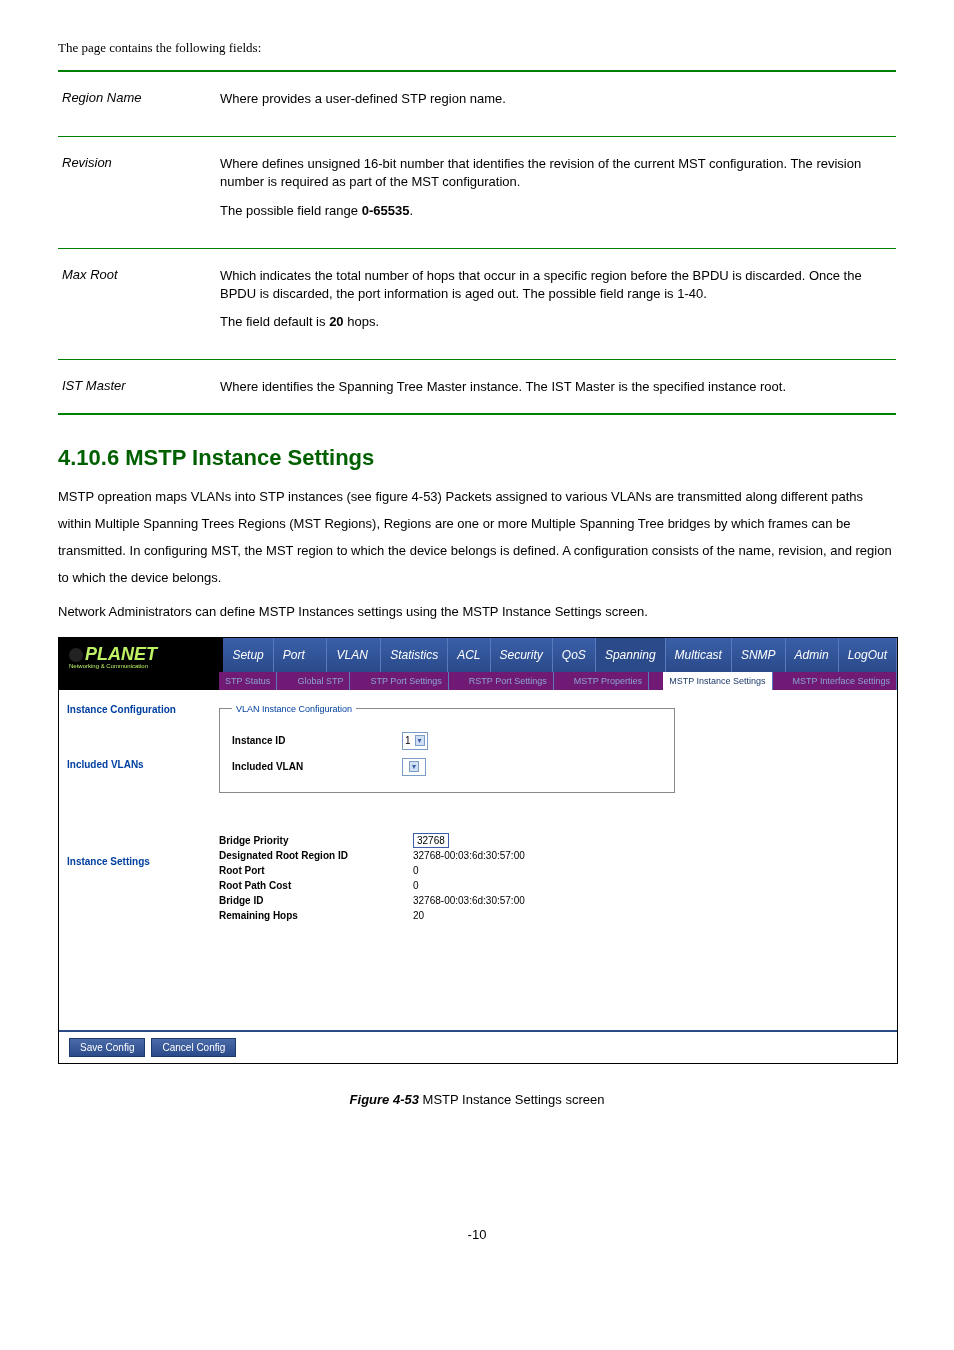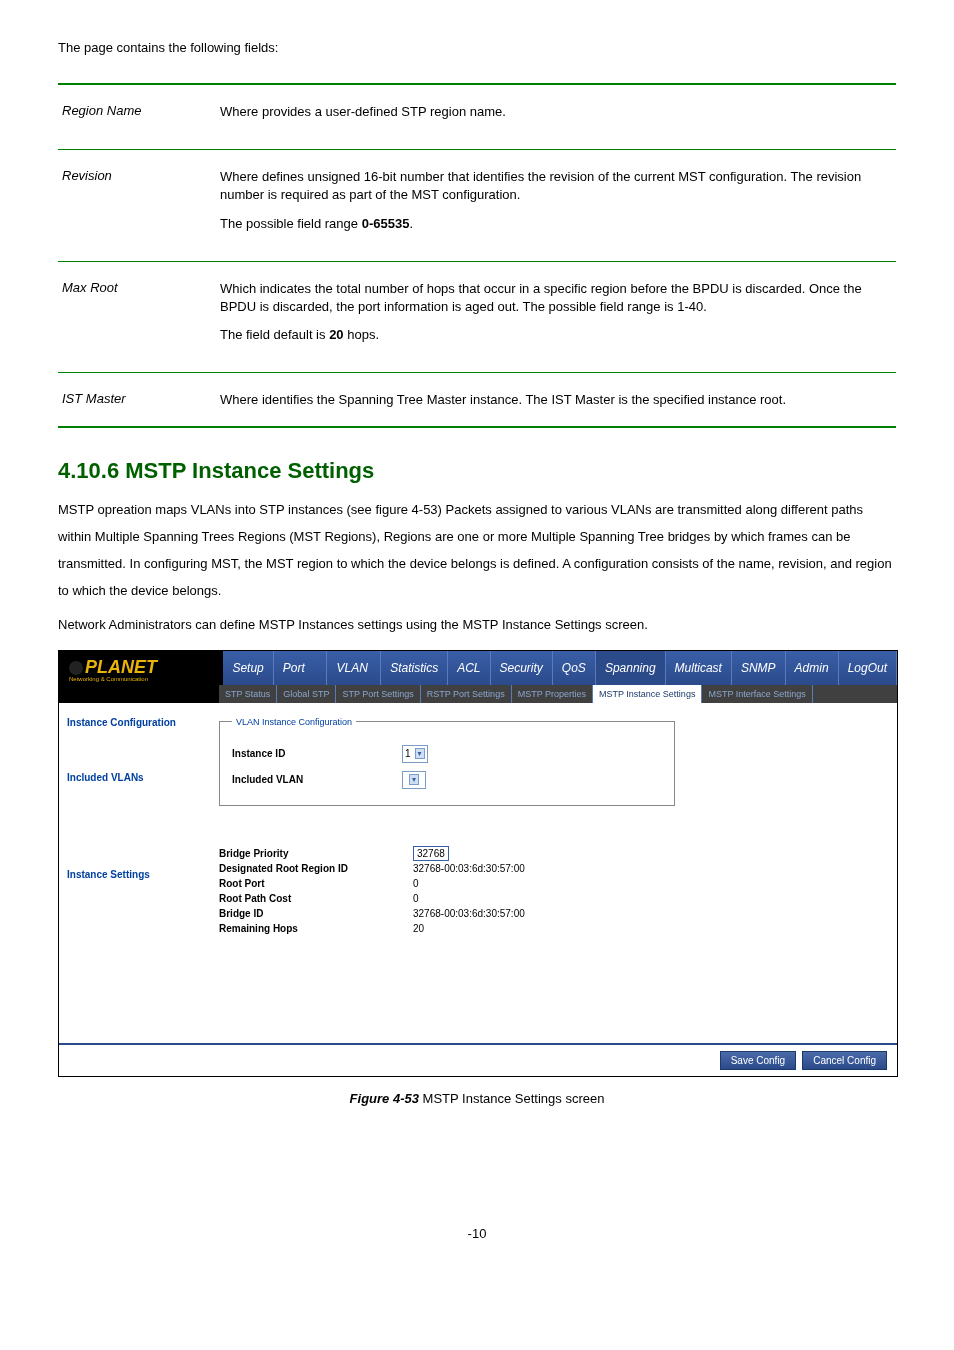--- a/index.html
+++ b/index.html
@@ -7,21 +7,22 @@
     padding: 0;
     font-family: Arial, sans-serif;
     font-size: 13px;
     color: #000;
     width: 954px;
   }
   .page {
     padding: 40px 58px 20px 58px;
   }
   .intro {
-    margin-bottom: 28px;
+    margin-bottom: 14px;
+    font-family: Liberation Serif, serif;
   }
   .hr-thick {
     border: none;
     border-top: 2px solid #008000;
     margin: 0 0 12px 0;
   }
   .hr-thin {
     border: none;
     border-top: 1px solid #008000;
     margin: 12px 0;
@@ -58,21 +59,21 @@
     width: 838px;
     border: 1px solid #000;
     background: #fff;
   }
   .ss-top {
     display: flex;
   }
   .ss-logo {
     width: 160px;
     background: #000;
-    color: #eab308;
+    color: #bef264;
     font-weight: bold;
     font-style: italic;
     font-size: 18px;
     padding: 6px 0 0 10px;
     height: 28px;
     position: relative;
   }
   .ss-logo .sub {
     display: block;
     font-size: 6px;
@@ -111,26 +112,27 @@
   .ss-tabs2row {
     display: flex;
   }
   .ss-tabs2-left {
     width: 160px;
     background: #000;
     height: 18px;
   }
   .ss-tabs2 {
     flex: 1;
-    background: #404040;
+    background: #701a75;
     color: #8aa5cf;
     font-size: 9px;
     height: 18px;
     display: flex;
     align-items: center;
+    justify-content: space-between;
   }
   .ss-tabs2 span {
     padding: 0 6px;
     border-right: 1px solid #5a7abb;
     line-height: 18px;
     height: 18px;
   }
   .ss-tabs2 span.active {
     background: #fff;
     color: #1b3a6b;
@@ -210,34 +212,33 @@
     font-size: 10px;
     line-height: 15px;
   }
   .settings-vals {
     font-size: 10px;
     line-height: 15px;
   }
   .ss-footer {
     border-top: 2px solid #2a4a8a;
     display: flex;
-    justify-content: flex-end;
     padding: 6px 10px;
     gap: 6px;
   }
   .ss-btn {
     background: linear-gradient(#4a6aa8, #2a4a8a);
     color: #fff;
     font-size: 10px;
     padding: 3px 10px;
     border: 1px solid #1b3a6b;
   }
   .caption {
     text-align: center;
-    margin-top: 14px;
+    margin-top: 28px;
     font-size: 13px;
   }
   .page-num {
     text-align: center;
     margin-top: 120px;
     font-size: 13px;
   }
   .bold-italic { font-weight: bold; font-style: italic; }
 </style>
 </head>

